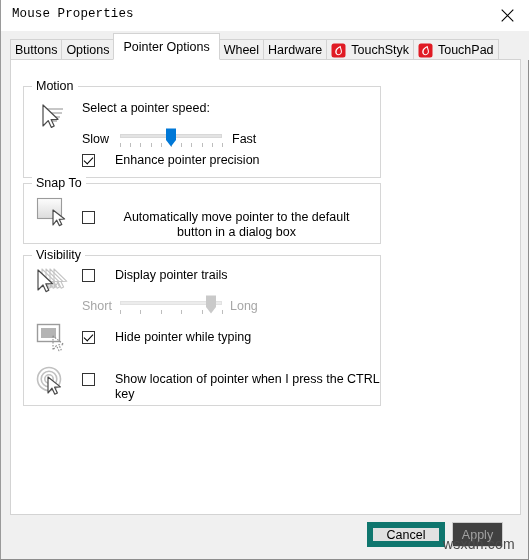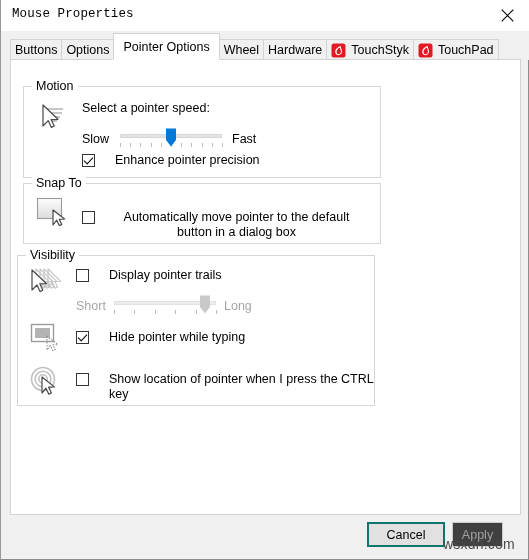--- a/index.html
+++ b/index.html
@@ -129,21 +129,21 @@
     left: 8px;
     background: #ffffff;
     padding: 0 4px;
     font-size: 12.5px;
     color: #000;
     white-space: nowrap;
   }
 
   #group-motion     { left: 12px; top: 18px;  width: 358px; height: 92px; margin-top: 8px; }
   #group-snapto     { left: 12px; top: 123px; width: 358px; height: 61px; text-align: center; }
-  #group-visibility { left: 6px; top: 195px; width: 358px; height: 151px; }
+  #group-visibility { left: 12px; top: 195px; width: 358px; height: 151px; }
 
   
   .glyph {
     position: absolute;
     width: 42px;
     height: 40px;
   }
   .glyph svg { display: block; }
 
   .lbl {
@@ -237,21 +237,21 @@
     height: 38px;
   }
   .btn {
     position: absolute;
     top: 0;
     height: 25px;
     box-sizing: border-box;
     font-size: 12.5px;
     color: #000000;
     background: #e1e1e1;
-    border: 2px solid #0f766e;
+    border: 6px solid #0f766e;
     display: flex;
     align-items: center;
     justify-content: center;
     cursor: default;
   }
   #btn-ok     { left: 281px; width: 78px; border: 2px solid #0078d7; background: #e1e1e1; }
   #btn-cancel { left: 366px; width: 78px; }
   #btn-apply  { left: 451px; width: 51px; color: #a0a0a0; background: #404040; border: 1px solid #cccccc; }
 
   .watermark {

